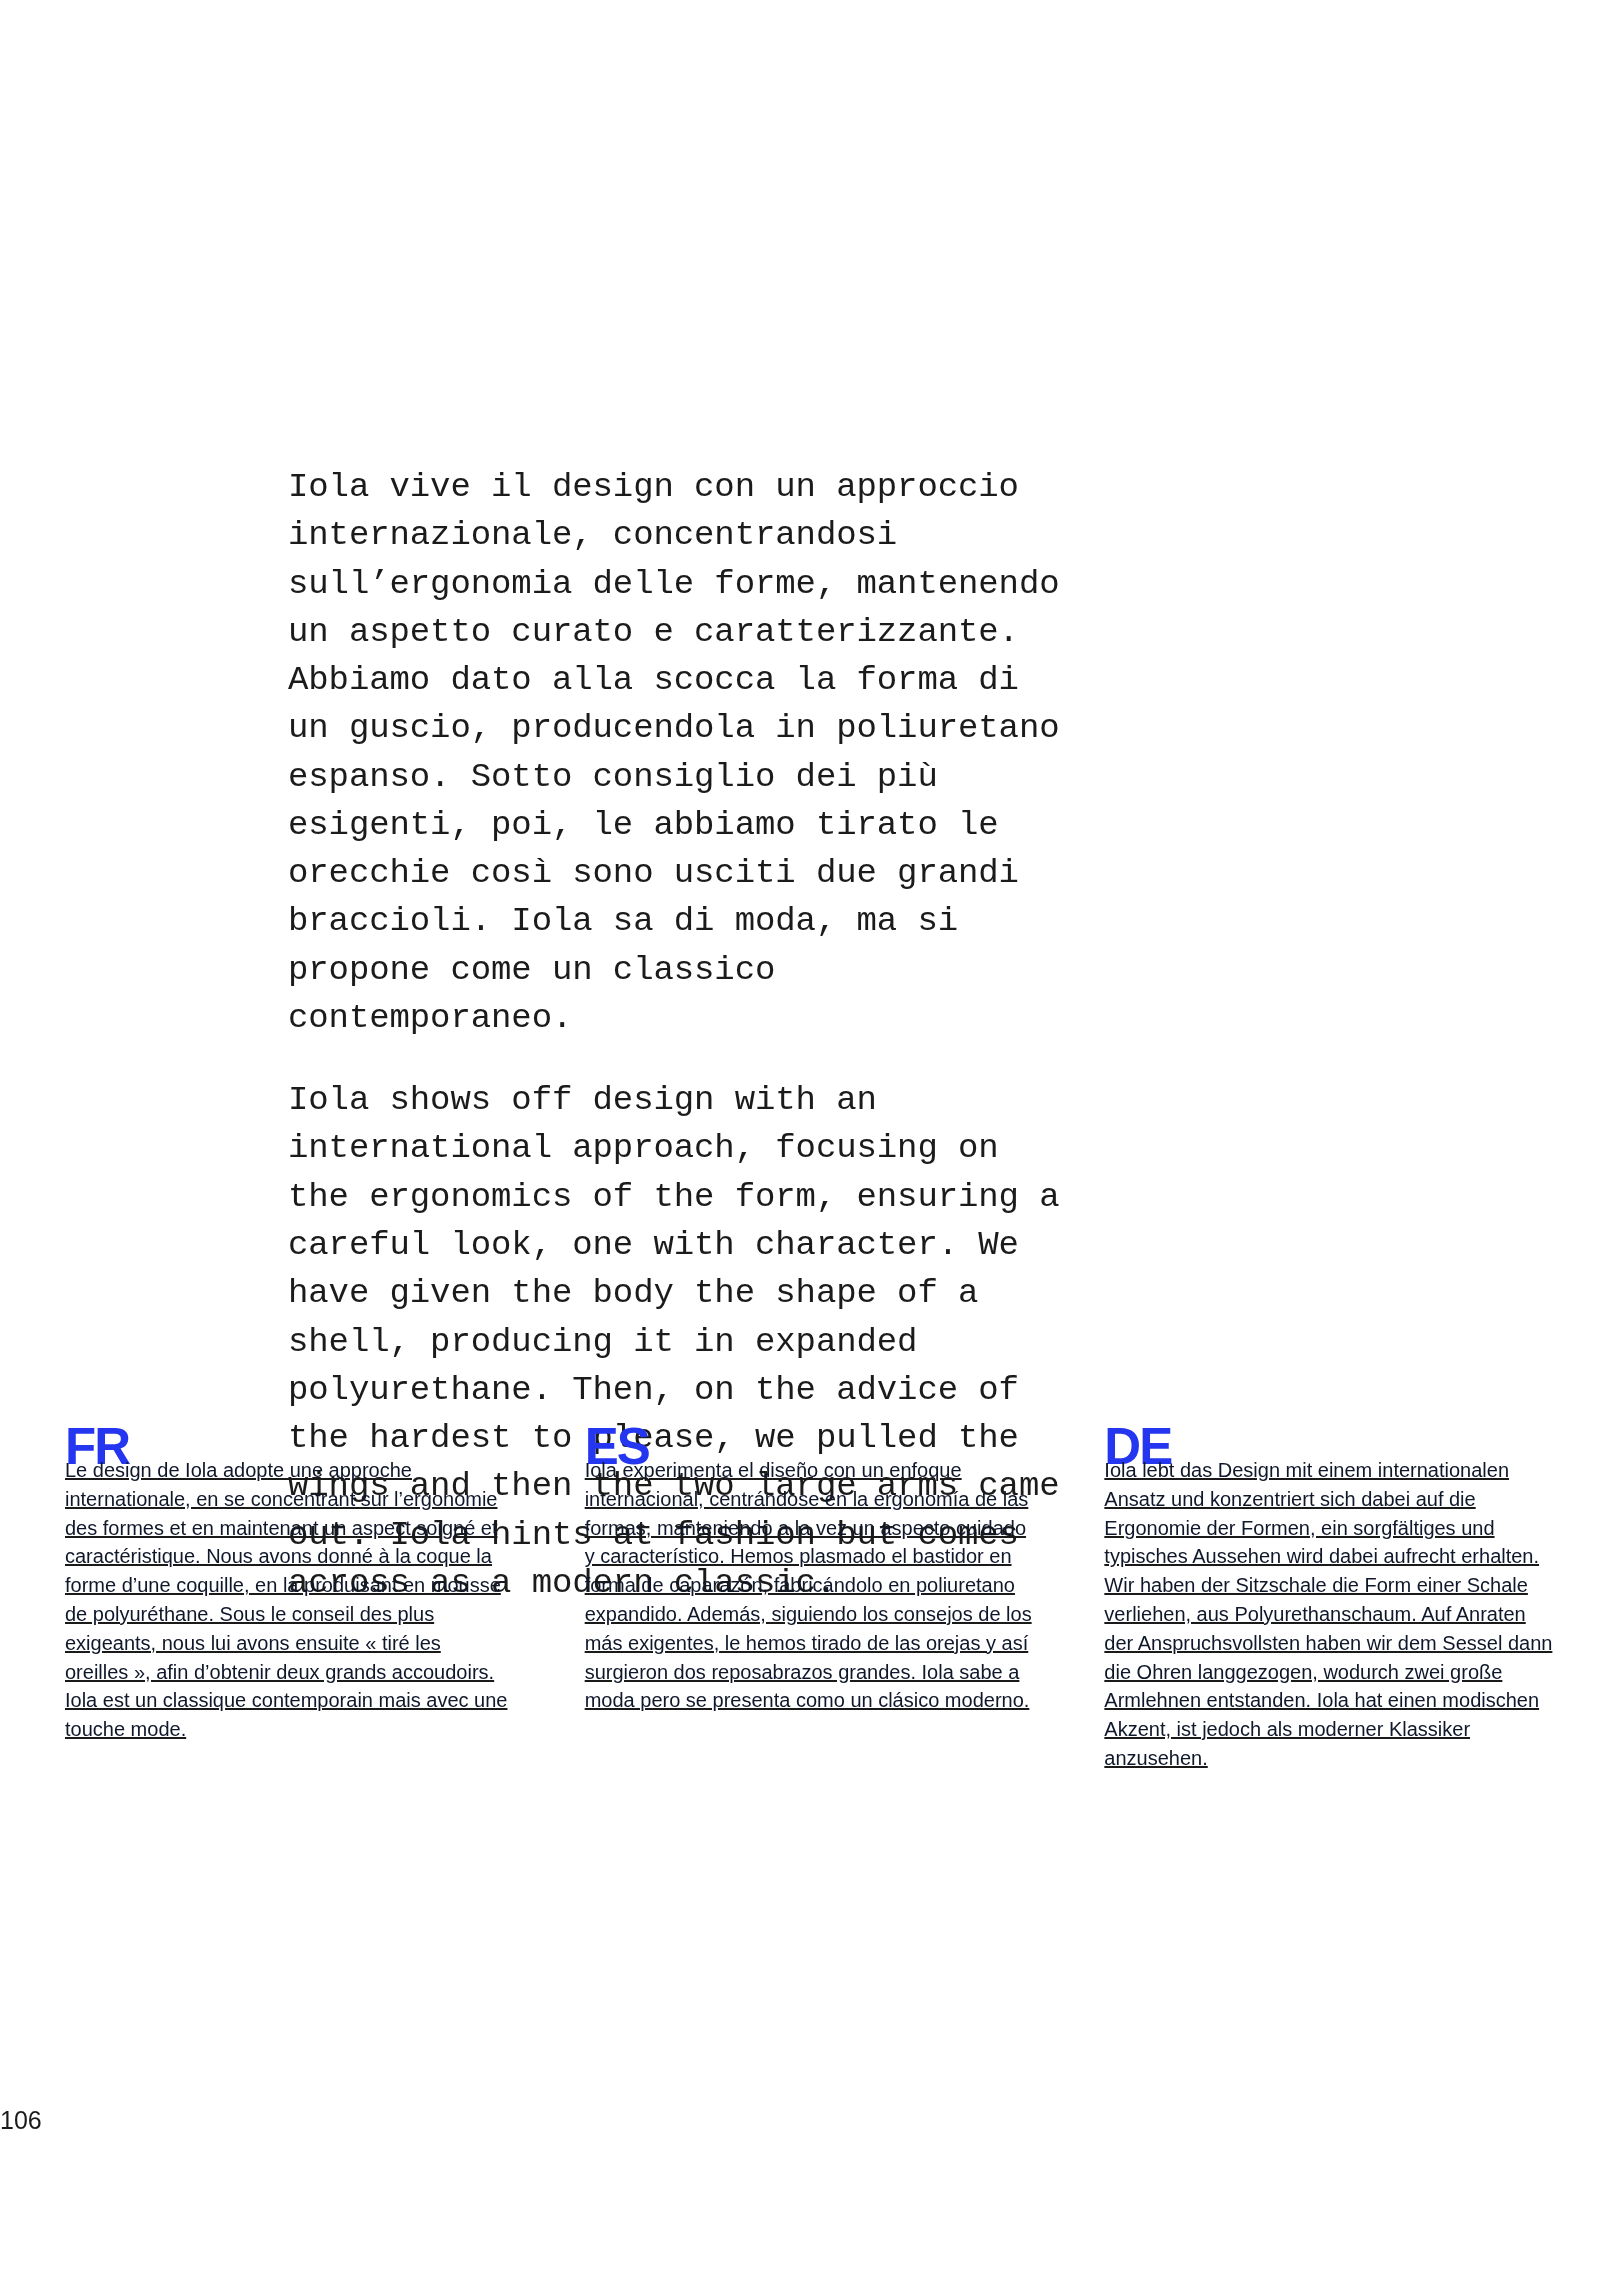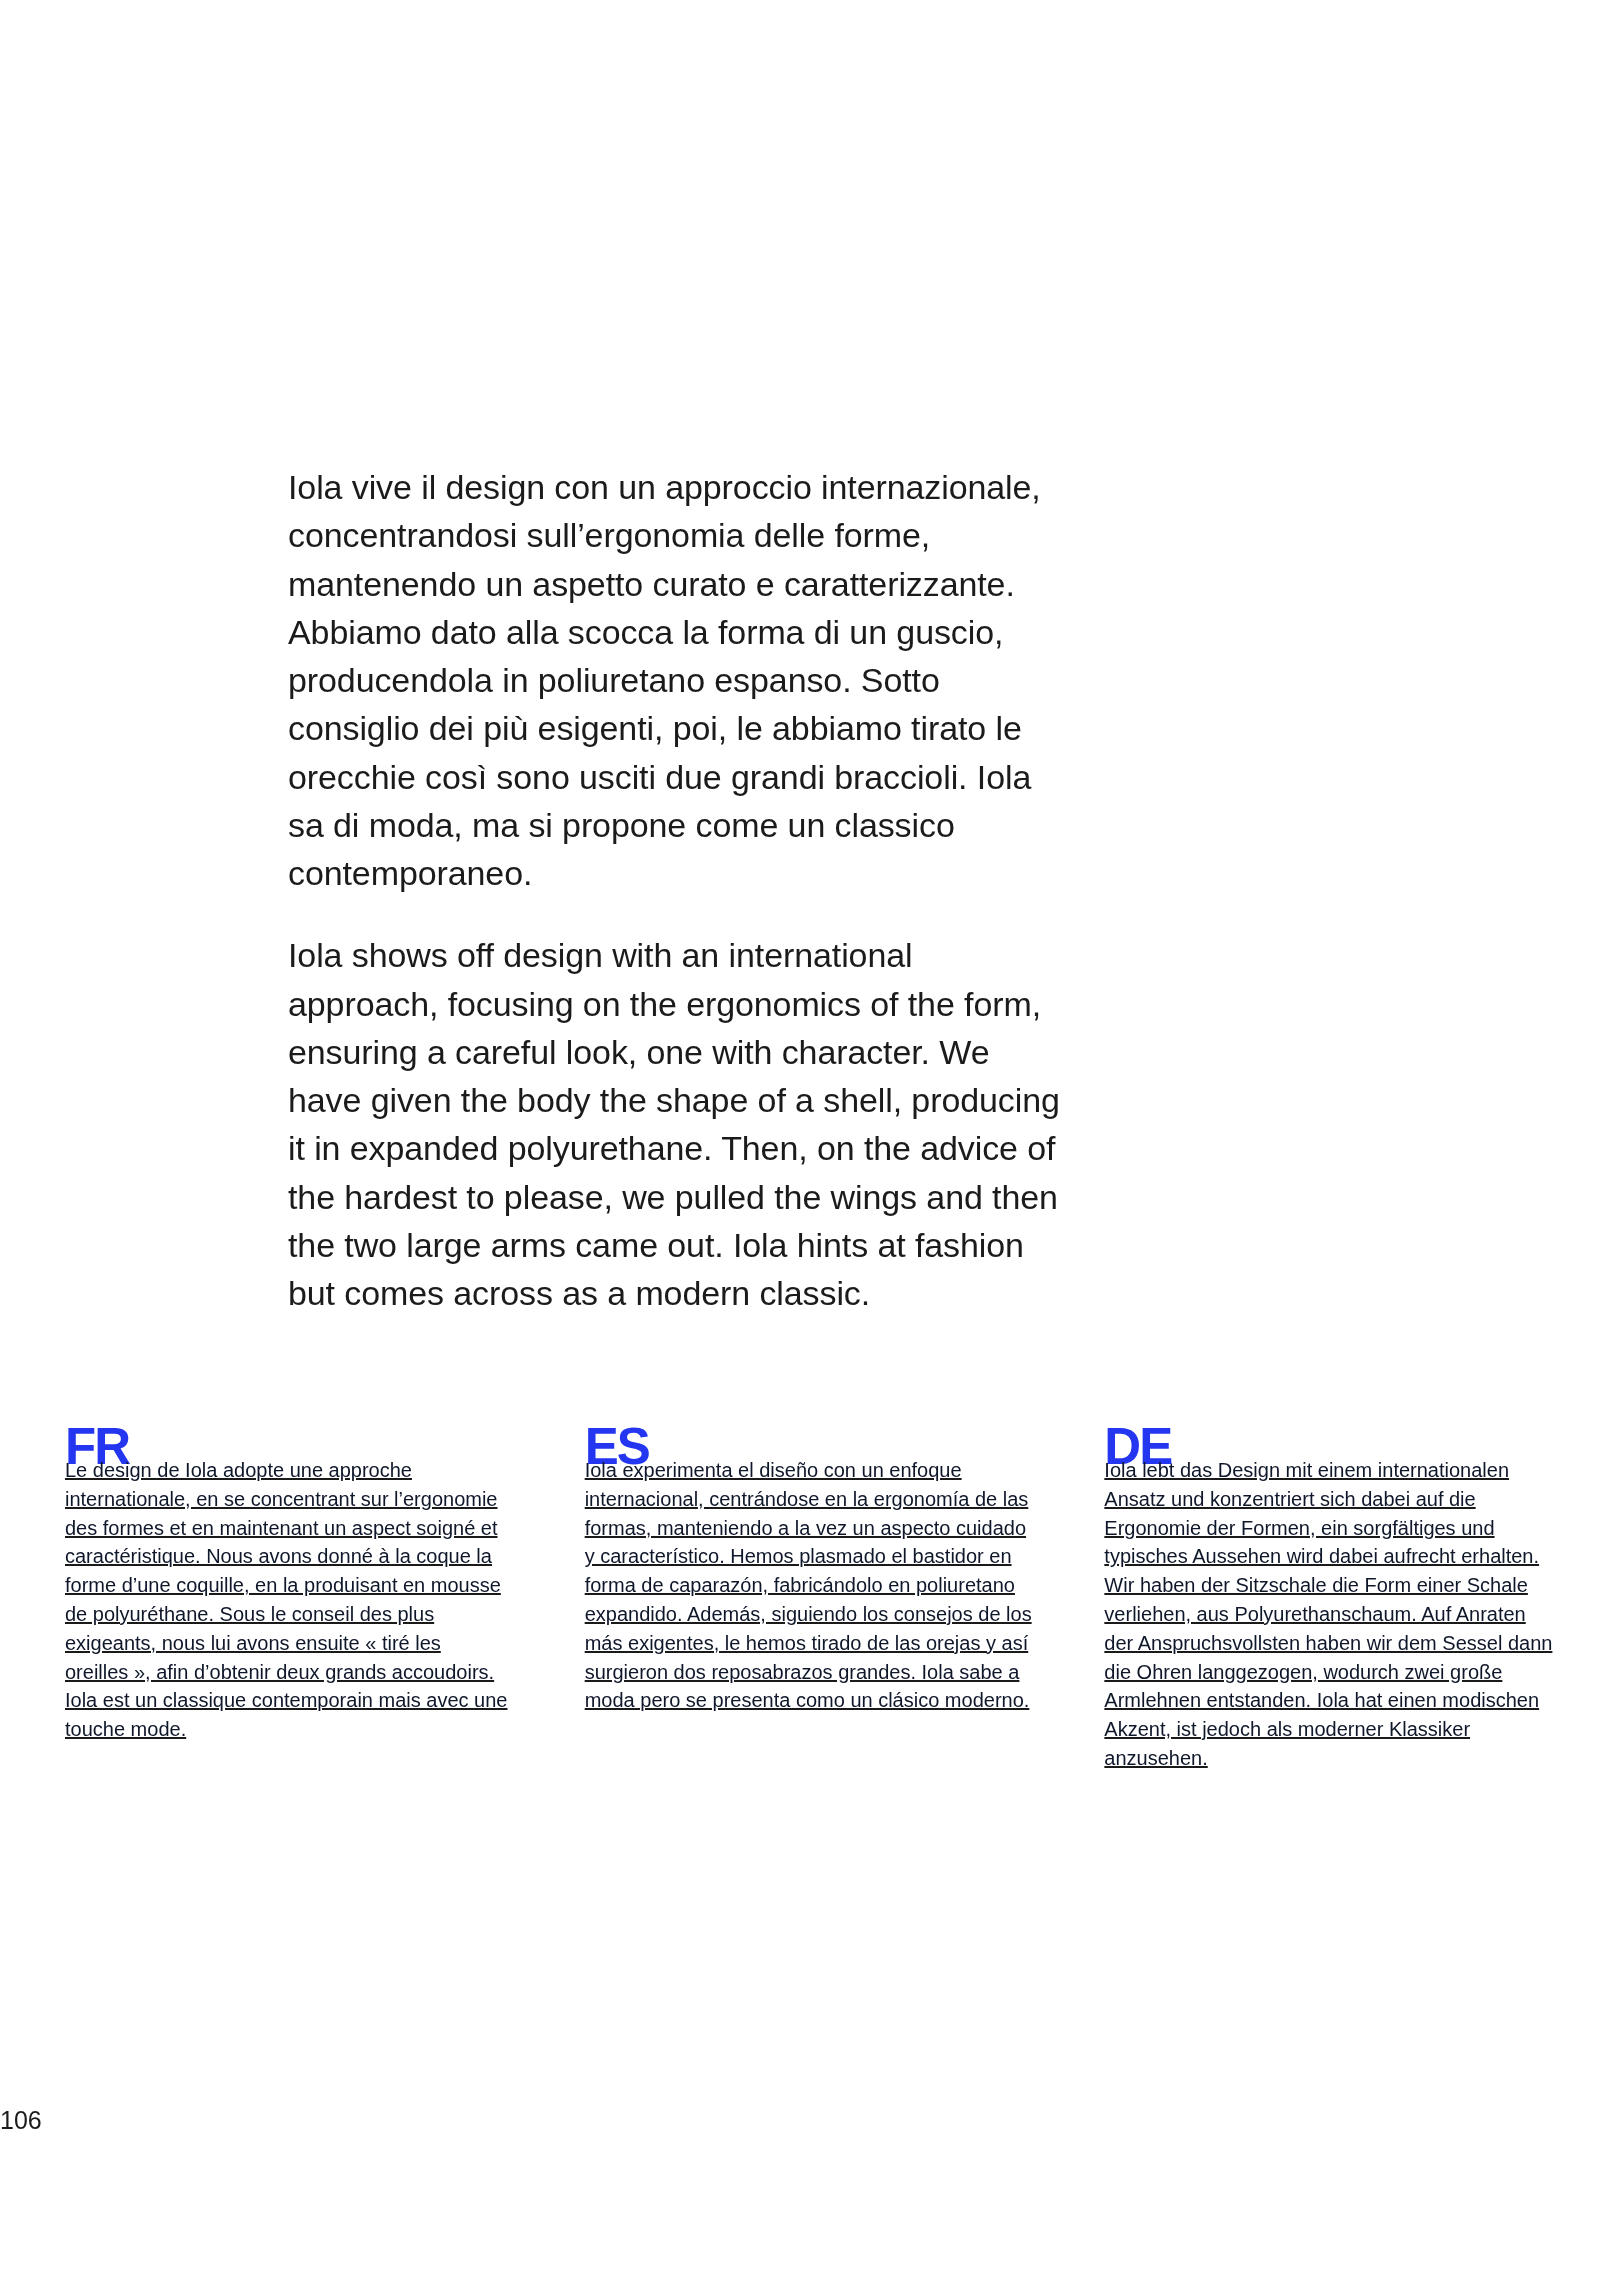--- a/index.html
+++ b/index.html
@@ -18,20 +18,21 @@
     background: #ffffff;
     overflow: hidden;
   }
 
   
   .main-col {
     position: absolute;
     left: 288px;
     top: 463px;
     width: 773px;
+    font-family: Liberation Mono, monospace;
   }
   .main-par {
     font-size: 34px;
     line-height: 1.42;
     letter-spacing: -0.1px;
     color: #1b1b1b;
     margin: 0 0 34px 0;
   }
   .main-par:last-child { margin-bottom: 12px; }
 

